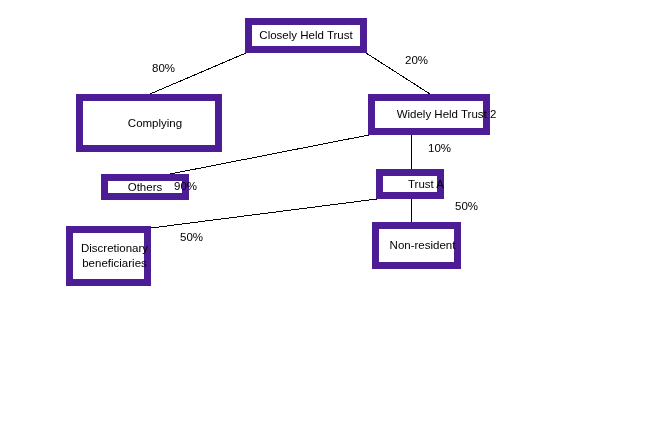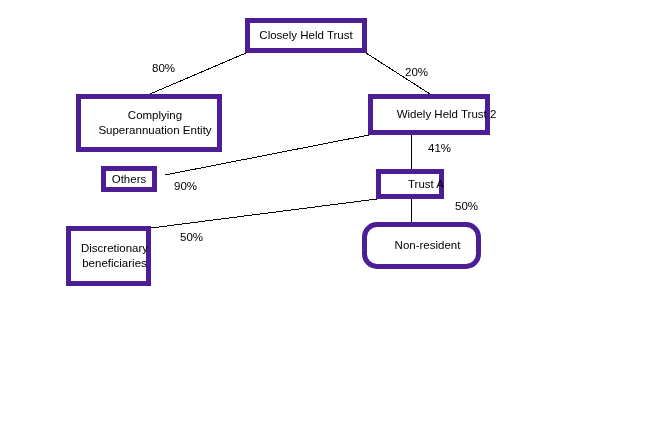--- a/index.html
+++ b/index.html
@@ -22,21 +22,21 @@
   #edge-layer {
     position: absolute;
     left: 0;
     top: 0;
     width: 645px;
     height: 429px;
   }
   .node {
     position: absolute;
     box-sizing: border-box;
-    border: 5px solid #4c1d95;
+    border: 7px solid #4c1d95;
     background: #ffffff;
     display: flex;
     flex-direction: column;
     justify-content: center;
     font-size: 11.5px;
     line-height: 15px;
     color: #000000;
   }
   .node.center-text {
     align-items: center;
@@ -69,40 +69,39 @@
       <line x1="411" y1="135" x2="411" y2="169" stroke="#000000" stroke-width="1" shape-rendering="crispEdges"></line>
       <line x1="151" y1="228" x2="377" y2="199" stroke="#000000" stroke-width="1" shape-rendering="crispEdges"></line>
       <line x1="411" y1="199" x2="411" y2="222" stroke="#000000" stroke-width="1" shape-rendering="crispEdges"></line>
     </svg>
   <div id="node-layer">
       <div class="node center-text" style="left: 245px; top: 18px; width: 122px; height: 35px;">
         <span class="node-line">Closely Held Trust</span>
       </div>
       <div class="node left-text" style="left: 76px; top: 94px; width: 146px; height: 58px;">
         <span class="node-line">Complying</span>
-        <span class="node-line">Superannuation Entity</span>
       </div>
       <div class="node center-text" style="left: 368px; top: 94px; width: 122px; height: 41px; padding-left: 35px;">
         <span class="node-line">Widely Held Trust 2</span>
       </div>
-      <div class="node center-text" style="left: 101px; top: 166px; width: 56px; height: 26px;">
+      <div class="node center-text" style="left: 101px; top: 174px; width: 88px; height: 26px;">
         <span class="node-line">Others</span>
       </div>
       <div class="node center-text" style="left: 376px; top: 169px; width: 68px; height: 30px; padding-left: 32px;">
         <span class="node-line">Trust A</span>
       </div>
       <div class="node left-text" style="left: 66px; top: 226px; width: 85px; height: 60px;">
         <span class="node-line">Discretionary</span>
         <span class="node-line">beneficiaries</span>
       </div>
-      <div class="node left-text" style="left: 362px; top: 222px; width: 119px; height: 47px; border-radius: 15px;">
+      <div class="node left-text" style="left: 372px; top: 222px; width: 89px; height: 47px;">
         <span class="node-line">Non-resident</span>
       </div>
     </div>
   <div id="label-layer">
       <div class="edge-label" style="left: 152px; top: 62px;">80%</div>
-      <div class="edge-label" style="left: 405px; top: 66px;">20%</div>
+      <div class="edge-label" style="left: 405px; top: 54px;">20%</div>
       <div class="edge-label" style="left: 174px; top: 180px;">90%</div>
-      <div class="edge-label" style="left: 428px; top: 142px;">41%</div>
+      <div class="edge-label" style="left: 428px; top: 142px;">10%</div>
       <div class="edge-label" style="left: 180px; top: 231px;">50%</div>
       <div class="edge-label" style="left: 455px; top: 200px;">50%</div>
     </div>
 </div>
 
 </body></html>

